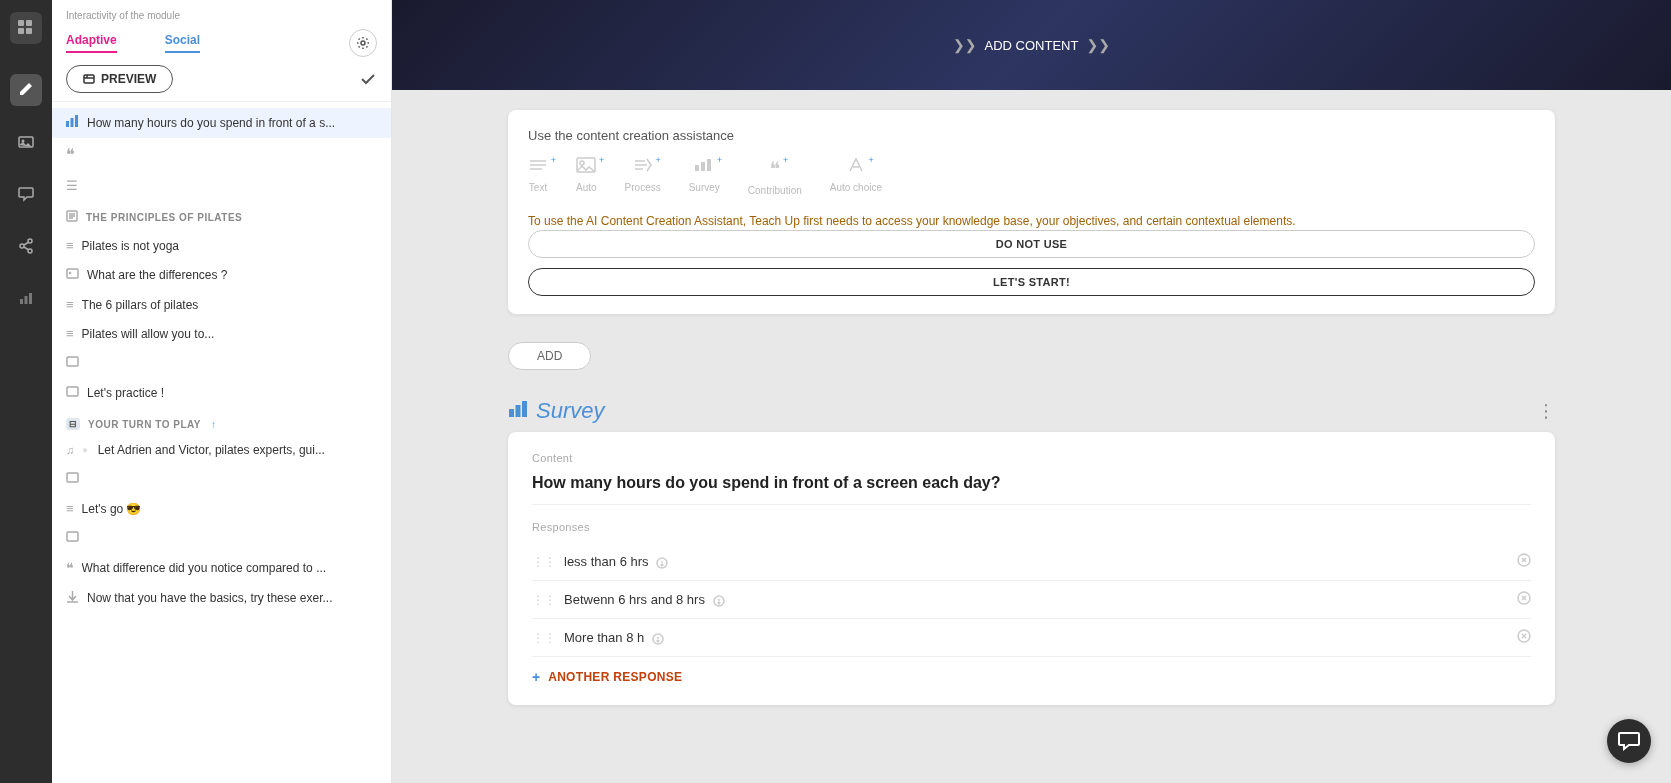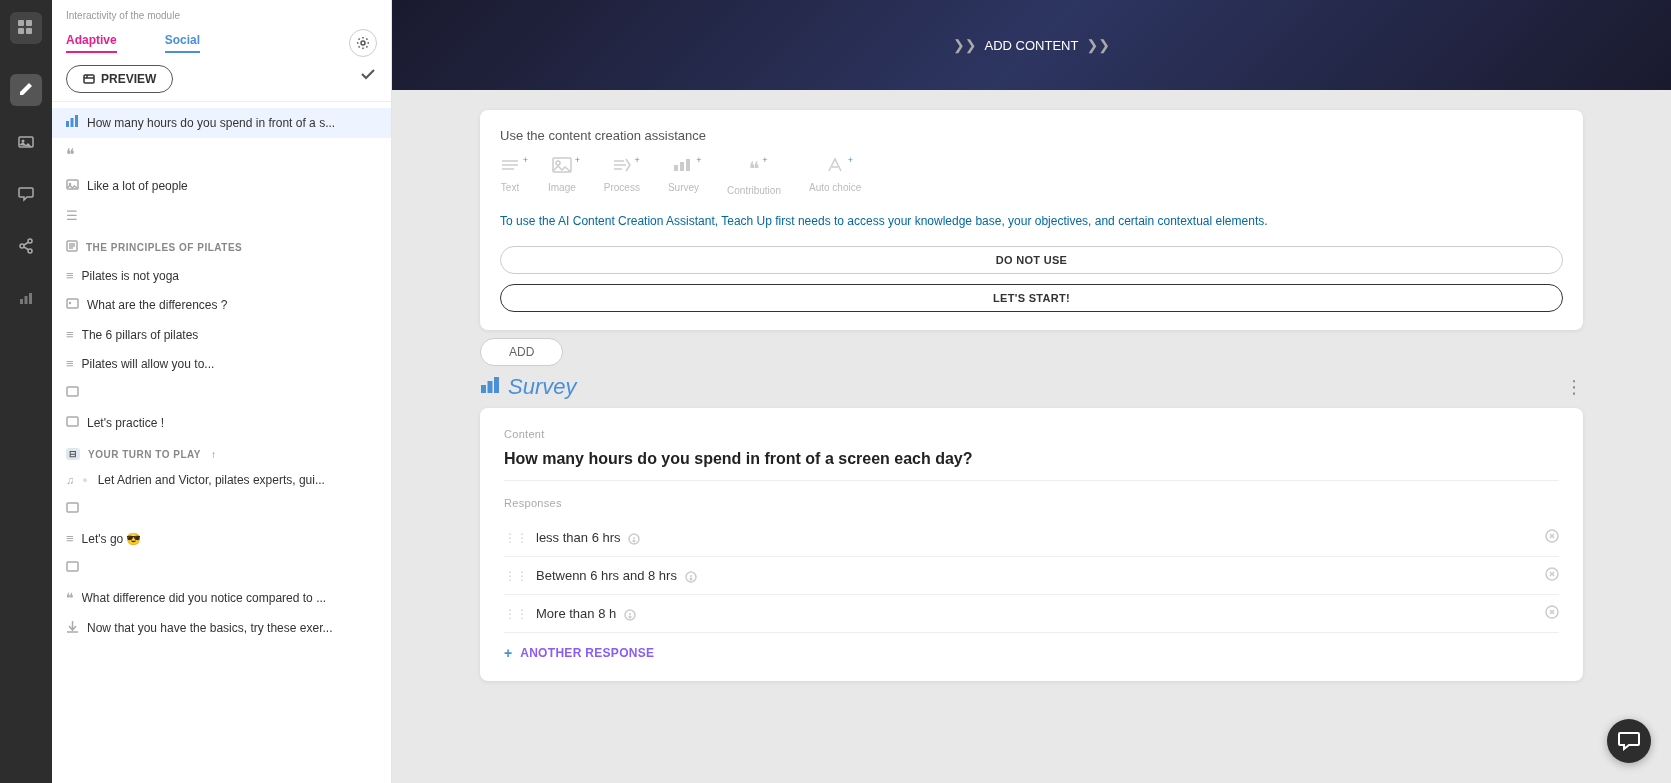--- a/index.html
+++ b/index.html
@@ -58,21 +58,21 @@
     .tab-social {
       font-size: 12px; font-weight: 600; color: #4a90d9; padding-bottom: 4px;
       border-bottom: 2px solid #4a90d9; cursor: pointer;
     }
     .settings-icon-btn {
       margin-left: auto; background: none; border: 1px solid #ccc; border-radius: 50%;
       width: 28px; height: 28px; cursor: pointer; display: flex; align-items: center; justify-content: center;
       color: #555;
     }
     .sidebar-actions {
-      display: flex; align-items: flex-start; margin-top: 6px;
+      display: flex; align-items: flex-end; margin-top: 6px;
     }
     .preview-btn {
       display: flex; align-items: center; gap: 6px;
       border: 1.5px solid #555; border-radius: 20px; padding: 6px 16px;
       font-size: 12px; font-weight: 600; color: #333; cursor: pointer;
       background: none;
     }
     .check-btn {
       background: none; border: none; cursor: pointer;
       color: #555; font-size: 18px; margin-left: auto;
@@ -115,22 +115,22 @@
       position: relative;
       background: linear-gradient(135deg, #1a1a2e 0%, #2d3561 50%, #1a1a2e 100%);
     }
     .add-content-btn {
       display: flex; align-items: center; gap: 8px;
       color: #fff; font-size: 13px; font-weight: 500;
       cursor: pointer; background: none; border: none;
     }
 
     .main-scroll {
-      flex: 1; overflow-y: auto; padding: 20px 88px;
-      display: flex; flex-direction: column; gap: 8px;
+      flex: 1; overflow-y: auto; padding: 20px 116px;
+      display: flex; flex-direction: column; gap: 28px;
     }
 
     
     .ai-box {
       background: #fff;
       border-radius: 8px;
       padding: 18px 20px;
       box-shadow: 0 1px 4px rgba(0,0,0,0.08);
     }
     .ai-box-title {
@@ -139,21 +139,21 @@
     .ai-tools {
       display: flex; gap: 28px; margin-bottom: 16px;
     }
     .ai-tool {
       display: flex; flex-direction: column; align-items: center; gap: 4px;
       cursor: pointer; color: #bbb;
     }
     .ai-tool-icon { font-size: 18px; }
     .ai-tool-label { font-size: 10px; color: #bbb; }
     .ai-description {
-      font-size: 12px; color: #0369a1; line-height: 1.5; margin-bottom: 16px;
+      font-size: 12px; color: #a16207; line-height: 1.5; 
     }
     .ai-actions {
       display: flex; gap: 10px; flex-direction: column;
     }
     .do-not-use-btn {
       border: 1.5px solid #ccc; border-radius: 20px; padding: 7px 18px;
       font-size: 11px; font-weight: 700; color: #333; cursor: pointer;
       background: none; letter-spacing: 0.3px;
       text-transform: uppercase;
     }
@@ -214,21 +214,21 @@
     .response-drag { color: #ccc; font-size: 12px; cursor: grab; }
     .response-text { flex: 1; font-size: 13px; color: #333; }
     .response-delete { color: #ccc; font-size: 14px; cursor: pointer; }
 
     .add-response-row {
       display: flex; align-items: center; gap: 8px;
       padding: 12px 0 0;
     }
     .add-response-icon { color: #4a90d9; font-size: 14px; font-weight: 700; }
     .add-response-text {
-      font-size: 12px; color: #8b5cf6; font-weight: 600; letter-spacing: 0.3px;
+      font-size: 12px; color: #c2410c; font-weight: 600; letter-spacing: 0.3px;
       text-transform: uppercase; cursor: pointer;
     }
 
     
     .chat-btn {
       position: fixed; bottom: 20px; right: 20px;
       background: #2d2d2d; border-radius: 50%; width: 44px; height: 44px;
       display: flex; align-items: center; justify-content: center;
       cursor: pointer; color: #fff; font-size: 20px;
       box-shadow: 0 2px 8px rgba(0,0,0,0.3);
@@ -325,30 +325,20 @@
           <rect x="0" y="6" width="3" height="6"></rect>
           <rect x="4.5" y="3" width="3" height="9"></rect>
           <rect x="9" y="0" width="3" height="12"></rect>
         </svg>
       </span>
       <span class="sidebar-item-text">How many hours do you spend in front of a s...</span>
     </div>
     <div class="sidebar-item">
       <span class="sidebar-item-icon" style="color:#aaa;font-size:16px;">❝</span>
       <span class="sidebar-item-text"></span>
-    </div>
-    <div class="sidebar-item">
-      <span class="sidebar-item-icon" style="color:#aaa;">
-        <svg width="13" height="13" viewBox="0 0 13 13" fill="none" stroke="#aaa" stroke-width="1.5">
-          <rect x="1" y="2" width="11" height="9" rx="1"></rect>
-          <circle cx="4" cy="6" r="1.2" fill="#aaa" stroke="none"></circle>
-          <path d="M1 10l3-2.5 2.5 2.5 2-2 3.5 3" stroke="#aaa"></path>
-        </svg>
-      </span>
-      <span class="sidebar-item-text">Like a lot of people</span>
     </div>
     <div class="sidebar-item">
       <span class="sidebar-item-icon" style="color:#aaa;">☰</span>
       <span class="sidebar-item-text"></span>
     </div>
 
     <div class="sidebar-section-header">
       <span class="section-icon" style="color:#aaa;">
         <svg width="12" height="12" viewBox="0 0 12 12" fill="none" stroke="#aaa" stroke-width="1.5">
           <rect x="1" y="1" width="10" height="10" rx="1"></rect>
@@ -477,21 +467,21 @@
           <div style="position:relative;">
             <span class="ai-tool-icon">
               <svg width="20" height="16" viewBox="0 0 20 16" fill="none" stroke="#ccc" stroke-width="1.5">
                 <rect x="1" y="1" width="18" height="14" rx="1"></rect>
                 <circle cx="6" cy="6" r="2"></circle>
                 <path d="M1 14l5-5 4 4 3-3 6 5" stroke="#ccc"></path>
               </svg>
             </span>
             <sup style="color:#4a90d9;font-size:9px;position:absolute;top:-2px;right:-8px;">+</sup>
           </div>
-          <span class="ai-tool-label">Image</span>
+          <span class="ai-tool-label">Auto</span>
         </div>
         <div class="ai-tool">
           <div style="position:relative;">
             <span class="ai-tool-icon">
               <svg width="20" height="16" viewBox="0 0 20 16" fill="none" stroke="#ccc" stroke-width="1.5">
                 <line x1="2" y1="4" x2="12" y2="4"></line>
                 <line x1="2" y1="8" x2="14" y2="8"></line>
                 <line x1="2" y1="12" x2="10" y2="12"></line>
                 <polyline points="14,2 18,8 14,14" stroke="#ccc" stroke-width="1.5" fill="none"></polyline>
               </svg>

